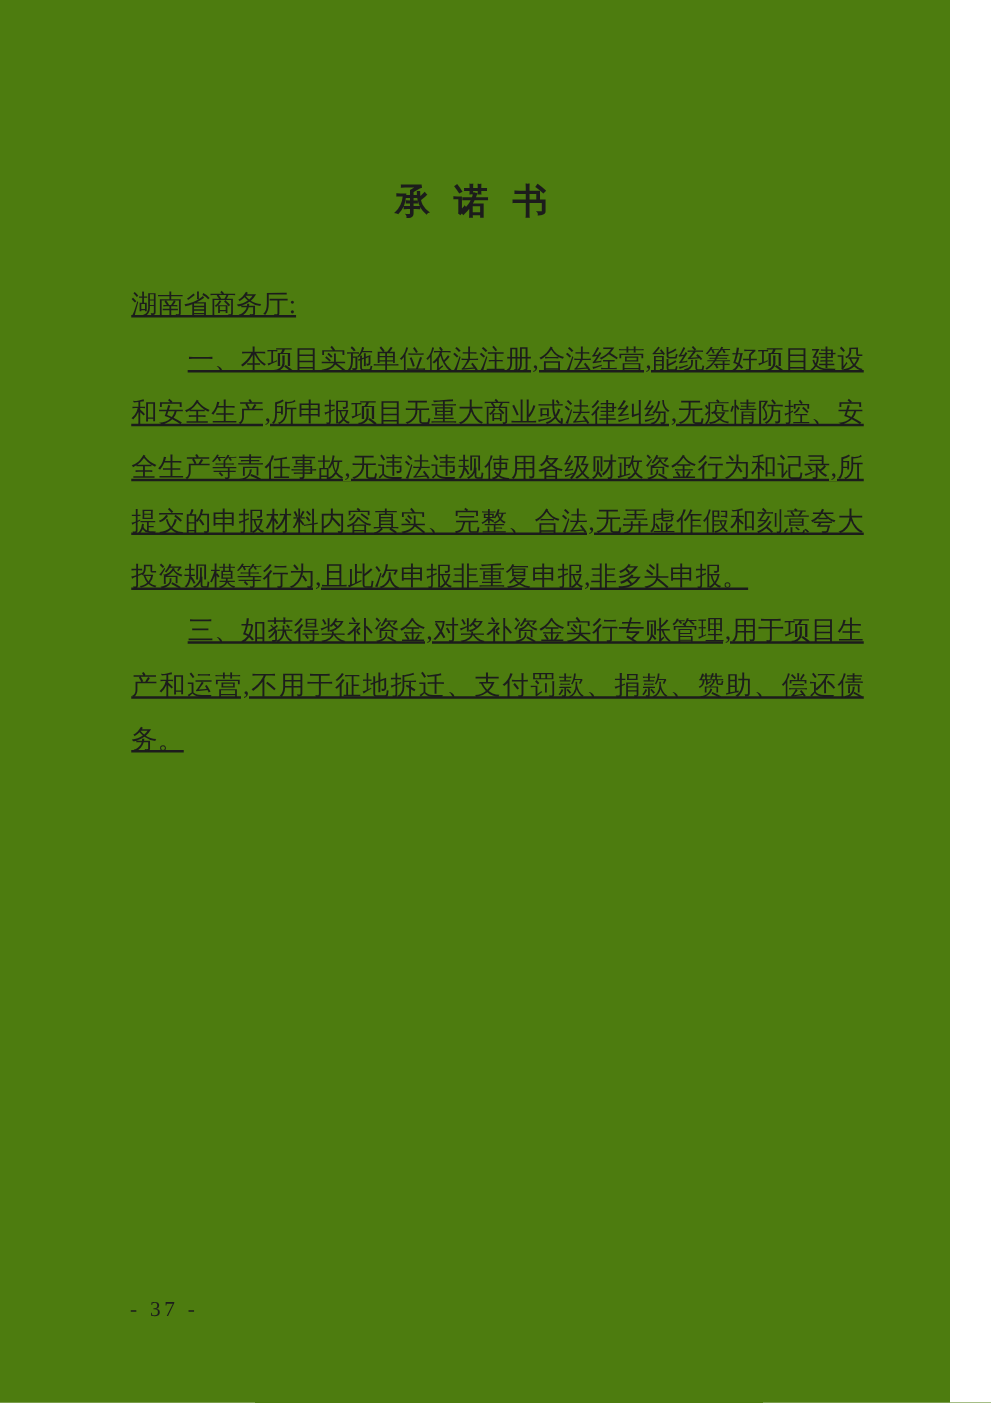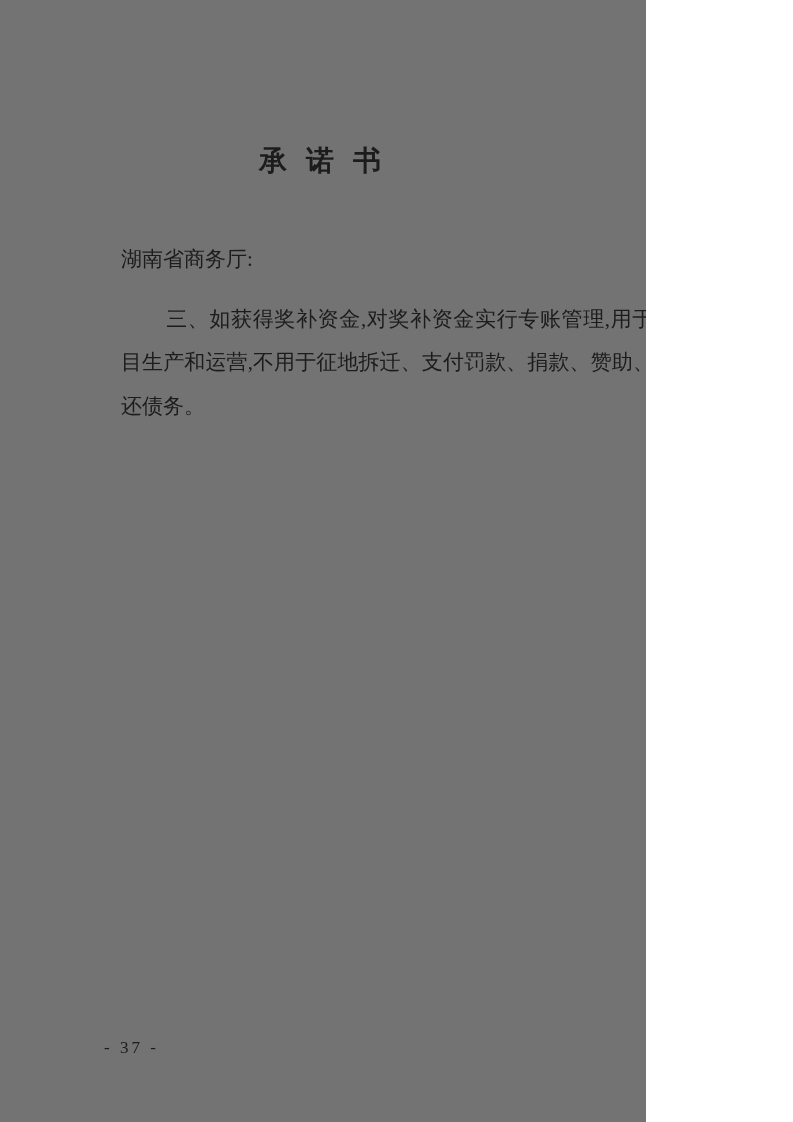--- a/index.html
+++ b/index.html
@@ -8,23 +8,23 @@
   }
   body {
     width: 793px;
     height: 1122px;
     background: #ffffff;
     font-family: "Liberation Serif", "DejaVu Serif", serif;
     color: #1c1c1c;
   }
   .page {
     position: relative;
-    width: 646px;
+    width: 760px;
     height: 1122px;
-    background: #737373;
+    background: #4d7c0f;
     overflow: hidden;
   }
   .doc-title {
     position: absolute;
     top: 142px;
     left: 0;
     width: 100%;
     text-align: center;
     font-size: 28px;
     font-weight: bold;
@@ -35,23 +35,24 @@
     position: absolute;
     left: 105px;
     top: 222px;
     width: 586px;
     font-size: 21px;
     line-height: 43.5px;
     text-align: justify;
     text-justify: inter-character;
   }
   .body-text p {
-    margin: 16px;
+    margin: 0;
     padding: 0;
     text-indent: 2.15em;
+    text-decoration: underline;
   }
   .body-text p.salutation {
     text-indent: 0;
   }
   .page-number {
     position: absolute;
     left: 104px;
     top: 1038px;
     font-size: 17px;
     letter-spacing: 3px;
@@ -61,19 +62,20 @@
 </head>
 <body>
 
 <div class="page">
 
   <div class="doc-title">承 诺 书</div>
 
   <div class="body-text">
     <p class="salutation">湖南省商务厅:</p>
     <div>
+        <p>一、本项目实施单位依法注册,合法经营,能统筹好项目建设和安全生产,所申报项目无重大商业或法律纠纷,无疫情防控、安全生产等责任事故,无违法违规使用各级财政资金行为和记录,所提交的申报材料内容真实、完整、合法,无弄虚作假和刻意夸大投资规模等行为,且此次申报非重复申报,非多头申报。</p>
         <p>三、如获得奖补资金,对奖补资金实行专账管理,用于项目生产和运营,不用于征地拆迁、支付罚款、捐款、赞助、偿还债务。</p>
       </div>
   </div>
 
   <div class="page-number">- 37 -</div>
 
 </div>
 
 </body></html>

